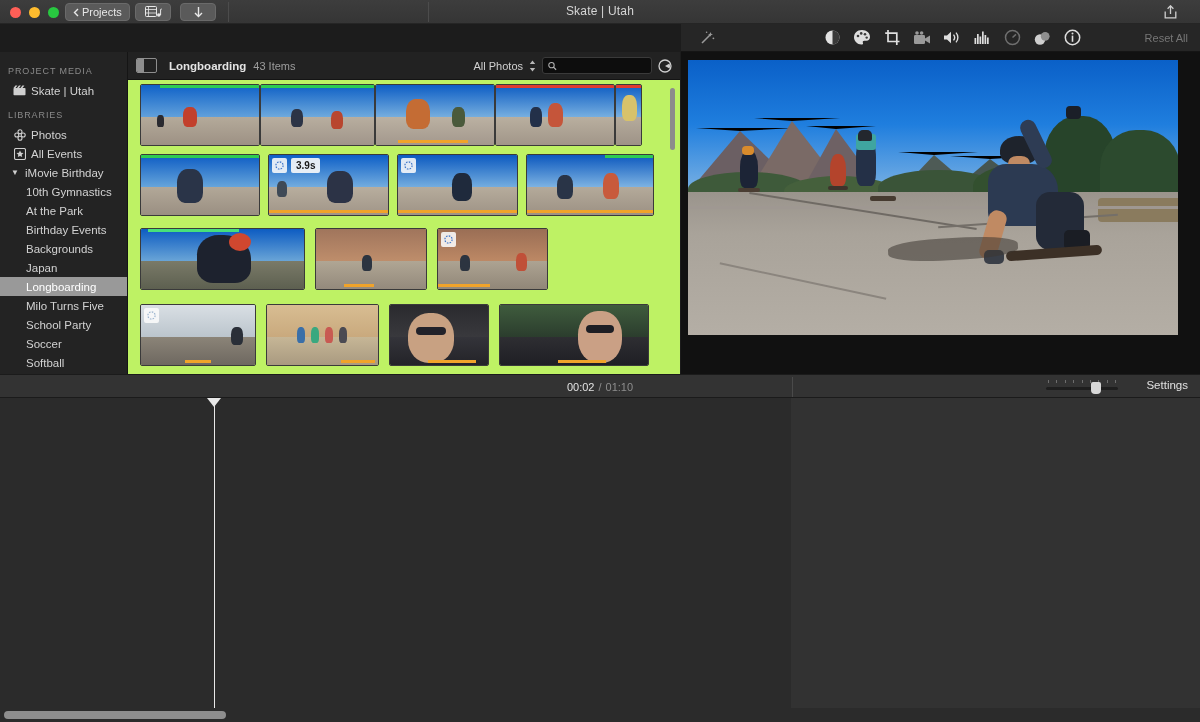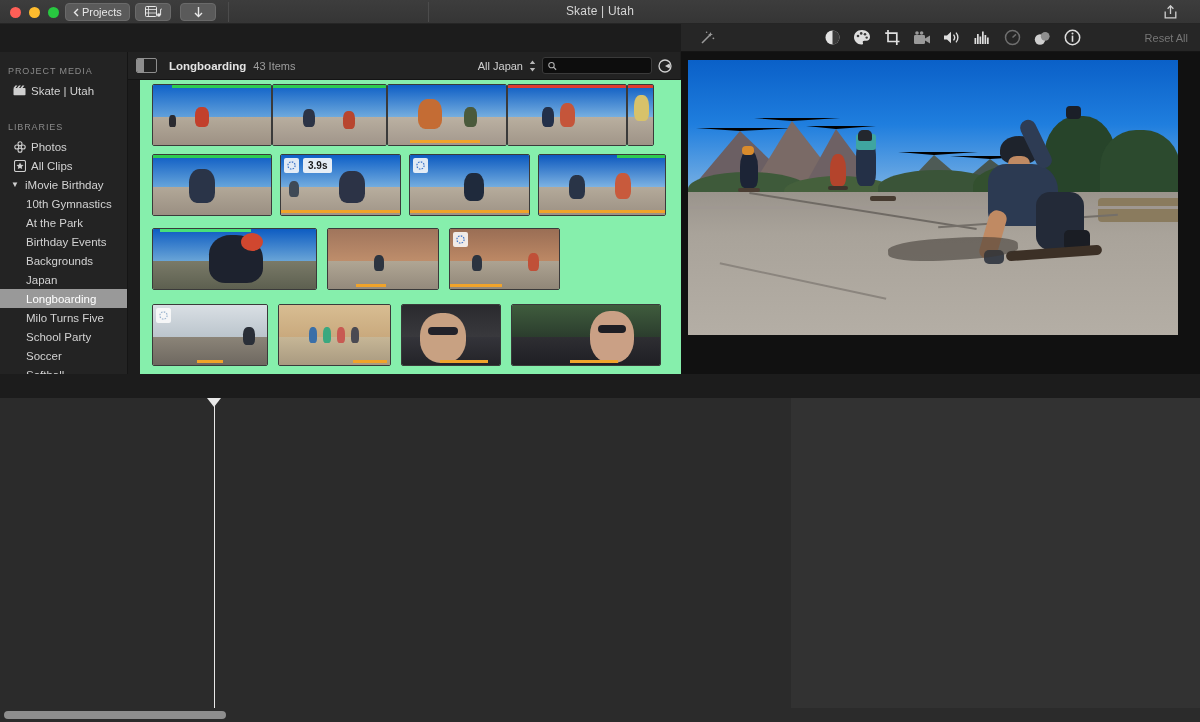--- a/index.html
+++ b/index.html
@@ -98,22 +98,22 @@
     border-radius: 3px; display: flex; align-items: center; padding: 0 5px; gap: 4px;
   }
   .searchbox input {
     background: transparent; border: none; outline: none;
     color: #dddddd; font-size: 10.5px; width: 100%;
     font-family: "Liberation Sans", sans-serif;
   }
 
   
   .media-pane {
-    position: absolute; left: 140px; top: 80px; width: 552px; height: 294px;
-    background: #86efac; overflow: hidden;
+    position: absolute; left: 128px; top: 80px; width: 552px; height: 294px;
+    background: #bef264; overflow: hidden;
   }
   .mrow { position: absolute; left: 12px; display: flex; gap: 10px; }
   .thumb {
     position: relative; border-radius: 2px; overflow: hidden;
     border: 1px solid #3a3a3a;
   }
   .thumb .sky   { position:absolute; left:0; top:0; right:0; height:56%; }
   .thumb .ground{ position:absolute; left:0; bottom:0; right:0; height:46%; }
   .mark-top {
     position: absolute; top: 0; height: 3px; z-index: 4;
@@ -277,21 +277,21 @@
     <div class="sb-item">
       <span class="sb-ico">
         <svg width="13" height="11" viewBox="0 0 13 11">
           <rect x="0.5" y="3" width="12" height="7.3" rx="0.8" fill="#cfcfcf"></rect>
           <path d="M0.5 3 L2.4 0.6 L4.4 0.6 L2.5 3 Z M4 3 L5.9 0.6 L7.9 0.6 L6 3 Z M7.5 3 L9.4 0.6 L11.4 0.6 L9.5 3 Z" fill="#cfcfcf"></path>
         </svg>
       </span>
       <span>Skate | Utah</span>
     </div>
 
-    <div class="sb-head" style="margin-top:18px;">LIBRARIES</div>
+    <div class="sb-head" style="margin-top:6px;">LIBRARIES</div>
 
     <div class="sb-item">
       <span class="sb-ico">
         <svg width="12" height="12" viewBox="0 0 12 12">
           <g fill="none" stroke="#cfcfcf" stroke-width="1.1">
             <circle cx="6" cy="2.8" r="2"></circle>
               <circle cx="6" cy="9.2" r="2"></circle>
             <circle cx="2.8" cy="6" r="2"></circle>
               <circle cx="9.2" cy="6" r="2"></circle>
           </g>
@@ -300,21 +300,21 @@
       <span>Photos</span>
     </div>
 
     <div class="sb-item">
       <span class="sb-ico">
         <svg width="12" height="12" viewBox="0 0 12 12">
           <rect x="0.5" y="0.5" width="11" height="11" rx="1.5" fill="none" stroke="#cfcfcf" stroke-width="1.1"></rect>
           <path d="M6 2.4 L7.1 4.7 L9.5 5 L7.7 6.7 L8.2 9.1 L6 7.9 L3.8 9.1 L4.3 6.7 L2.5 5 L4.9 4.7 Z" fill="#cfcfcf"></path>
         </svg>
       </span>
-      <span>All Clips</span>
+      <span>All Events</span>
     </div>
 
     <div class="sb-item lib">
       <span class="disc">▼</span>
       <span>iMovie Birthday</span>
     </div>
 
     <div class="sb-item child">
         <span>10th Gymnastics</span>
       </div>
@@ -345,21 +345,21 @@
     <div class="sb-item child">
         <span>Softball</span>
       </div>
   </div>
 
   <div class="browser-toolbar">
     <div class="side-toggle"></div>
     <span class="bt-title">Longboarding</span>
     <span class="bt-count">43 Items</span>
     <div class="bt-right">
-      <span class="filter-lbl">All Japan</span>
+      <span class="filter-lbl">All Photos</span>
       <span class="stepper">
         <svg width="7" height="12" viewBox="0 0 7 12">
             <path d="M3.5 0.5 L6.2 4 L0.8 4 Z M3.5 11.5 L6.2 8 L0.8 8 Z" fill="#b8b8b8"></path>
           </svg>
       </span>
       <div class="searchbox">
         <svg width="10" height="10" viewBox="0 0 10 10">
           <circle cx="4" cy="4" r="3.1" stroke="#b5b5b5" stroke-width="1.2" fill="none"></circle>
           <line x1="6.3" y1="6.3" x2="9.3" y2="9.3" stroke="#b5b5b5" stroke-width="1.3"></line>
         </svg>
@@ -643,20 +643,44 @@
       <div style="position:absolute;left:296px;top:150px;width:18px;height:50px;background:#c08a63;transform:rotate(16deg);border-radius:8px;"></div>
       <div style="position:absolute;left:296px;top:190px;width:20px;height:14px;background:#3a3f48;border-radius:5px;"></div>
       <div style="position:absolute;left:348px;top:132px;width:48px;height:58px;background:#232a38;border-radius:14px;"></div>
       <div style="position:absolute;left:376px;top:170px;width:26px;height:20px;background:#1a1d24;border-radius:5px;"></div>
       <div style="position:absolute;left:318px;top:188px;width:96px;height:10px;background:#3c3026;border-radius:5px;transform:rotate(-4deg);"></div>
       <div style="position:absolute;left:200px;top:178px;width:130px;height:22px;background:rgba(60,55,50,.55);border-radius:40%;transform:rotate(-3deg);"></div>
     </div>
 
   </div>
 
+  <div class="tl-toolbar">
+    <div class="tl-time">
+      <span>00:02</span>
+      <span class="slash">/</span>
+      <span class="total" style="margin-left:0;">01:10</span>
+    </div>
+    <div class="tl-div"></div>
+    <div class="zoom-wrap">
+      <div class="zoom-ticks">
+        <i></i>
+          <i></i>
+          <i></i>
+          <i></i>
+          <i></i>
+          <i></i>
+          <i></i>
+          <i></i>
+          <i></i>
+      </div>
+      <div class="zoom-track"></div>
+      <div class="zoom-knob"></div>
+    </div>
+    <div class="settings-btn">Settings</div>
+  </div>
 
   <div class="timeline">
     <div class="tl-shade"></div>
 
     <div class="playhead"></div>
   </div>
 
   <div class="hscroll-track">
     <div class="hscroll-thumb"></div>
   </div>

